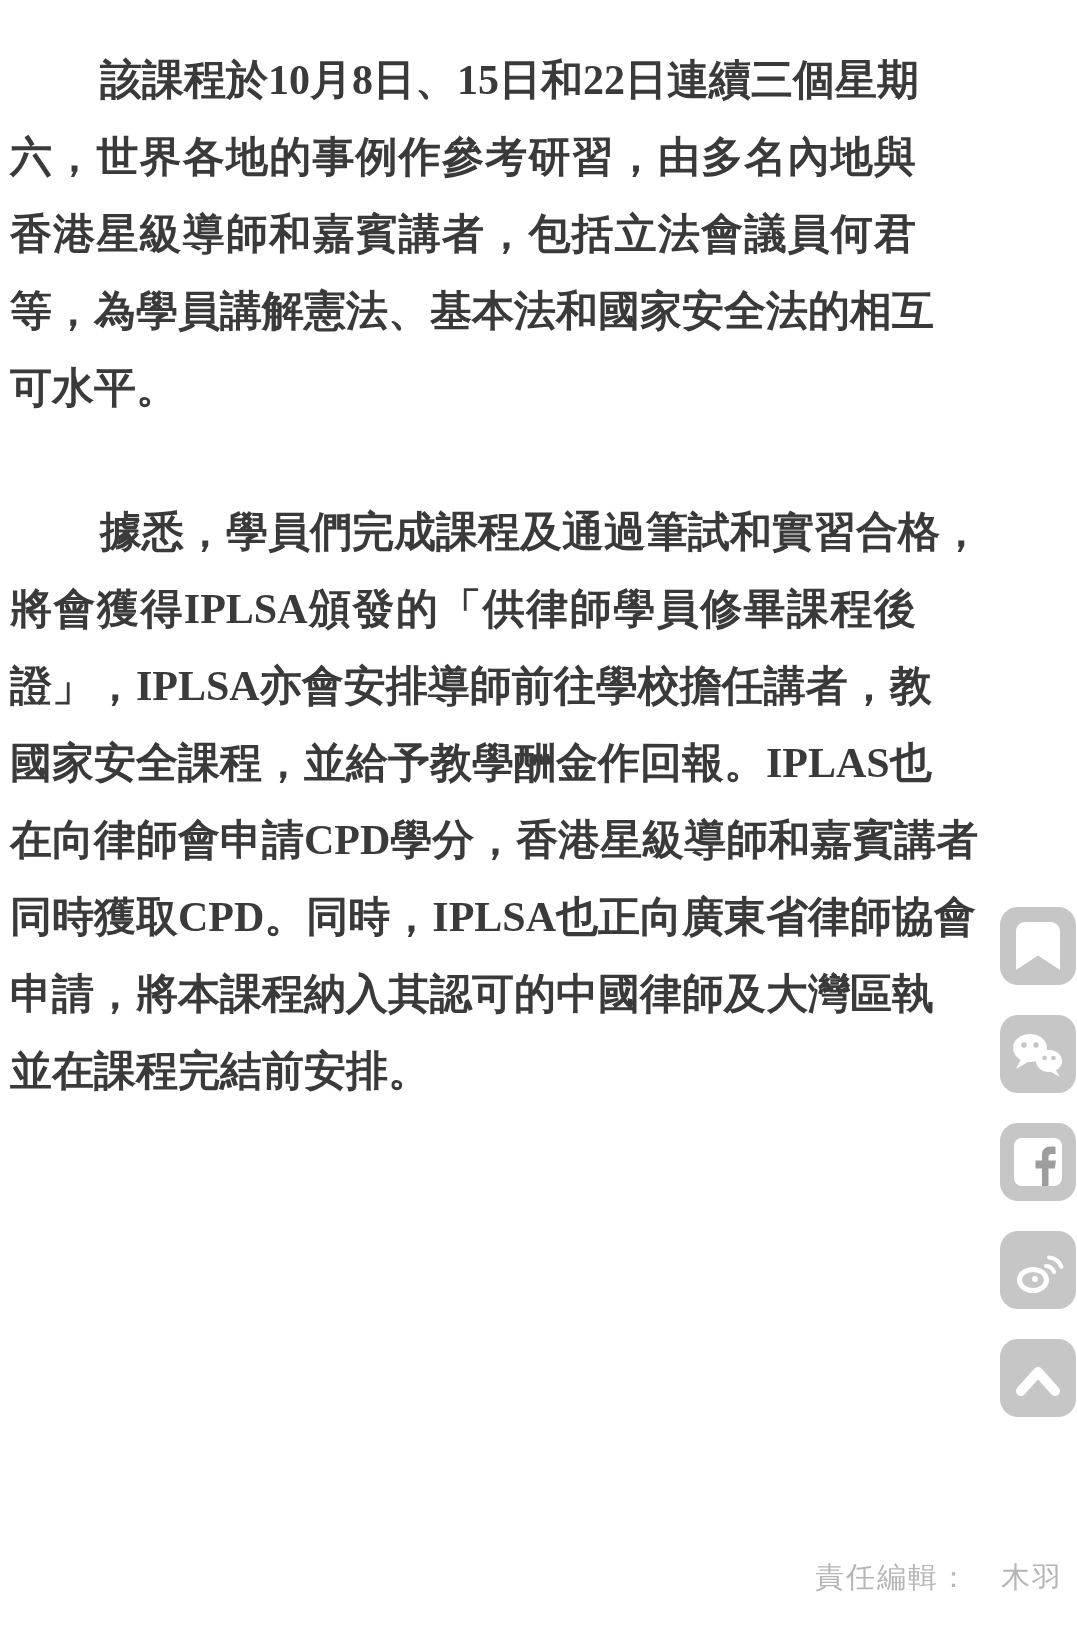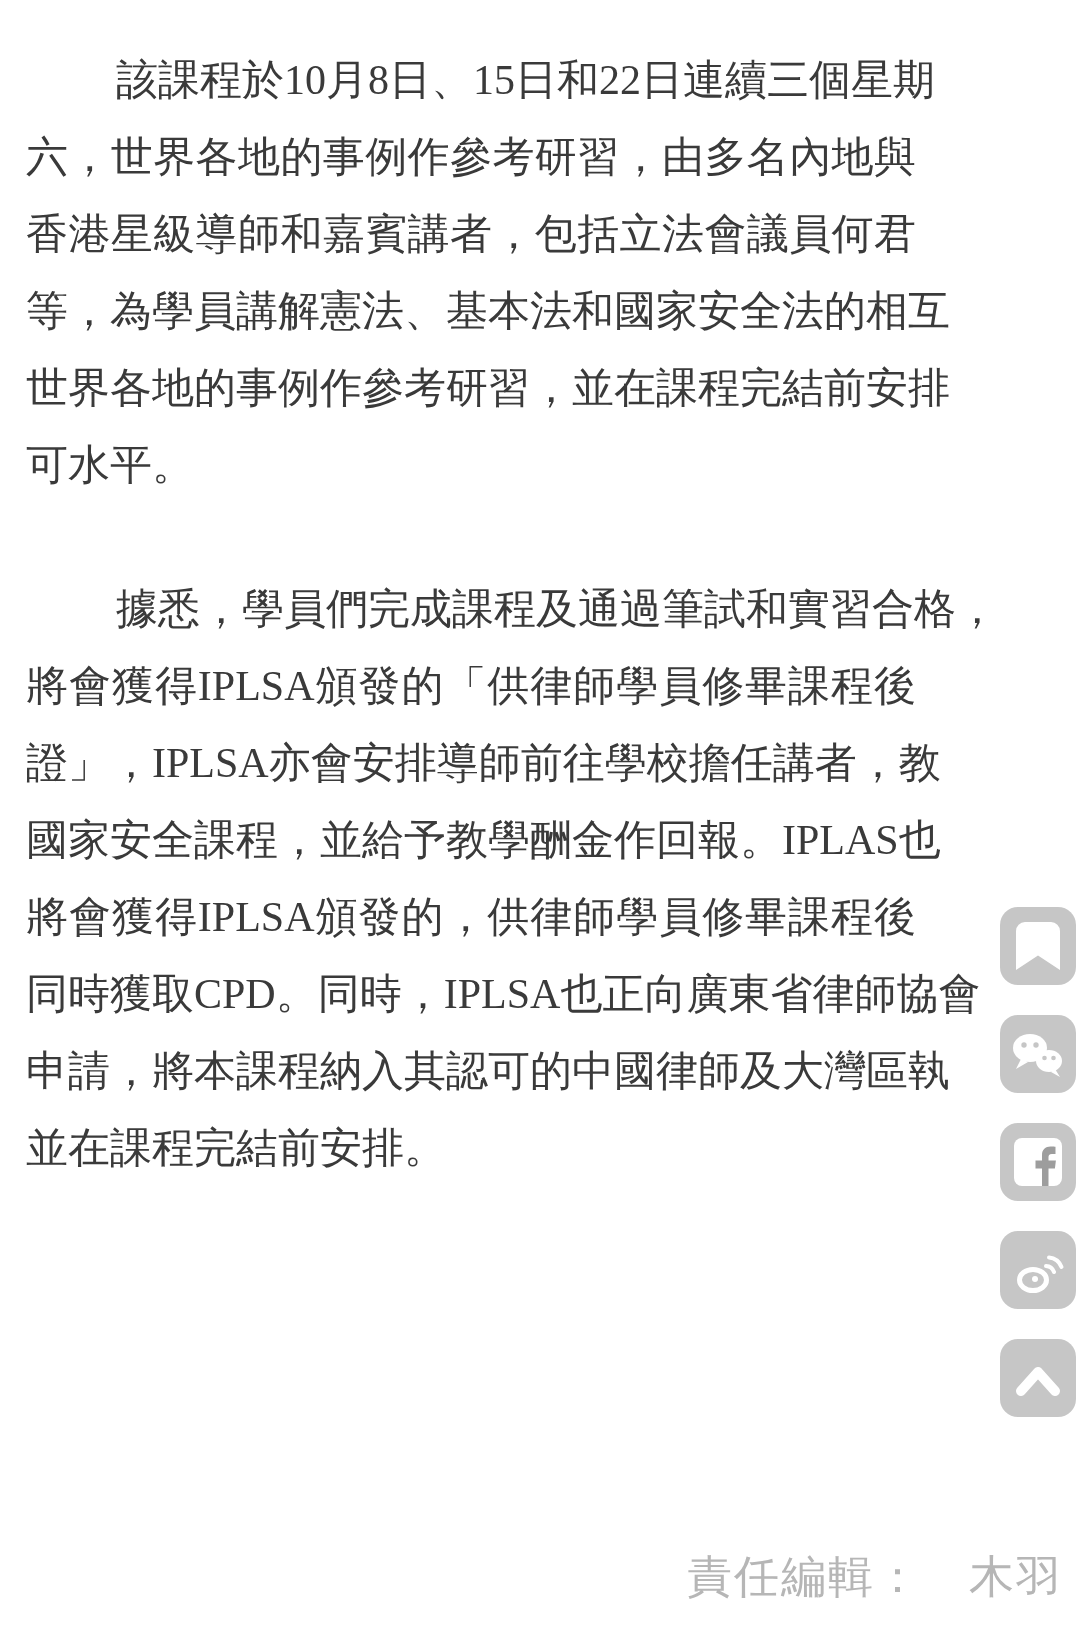--- a/index.html
+++ b/index.html
@@ -10,41 +10,42 @@
     height: 1639px;
     background: #ffffff;
     overflow: hidden;
     font-family: "Liberation Serif", "DejaVu Serif", serif;
   }
   
   .article {
     position: absolute;
     left: 0; top: 0;
     width: 934px;
-    padding: 42px 18px 0 26px;
+    padding: 42px 18px 0 10px;
     box-sizing: border-box;
     font-size: 42px;
     line-height: 77px;
     color: #3a3a3a;
+    font-weight: bold;
   }
   .para + .para { margin-top: 67px; }
   .line {
     height: 77px;
     white-space: nowrap;
     text-align: justify;
     overflow: visible;
   }
   .line.fill { text-align-last: justify; }
   .line.indent { text-indent: 90px; }
   
   .credit {
     position: absolute;
     right: 14px;
     top: 1551px;
-    font-size: 45px;
+    font-size: 29px;
     line-height: 52px;
     color: #b6b6b6;
     letter-spacing: 2px;
     white-space: nowrap;
   }
   
   .share-bar {
     position: absolute;
     left: 1000px;
     top: 907px;
@@ -71,29 +72,28 @@
 <body>
 
 <div class="page">
 
   <div class="article">
       <div class="para">
         <div class="line fill indent">該課程於10月8日、15日和22日連續三個星期</div>
         <div class="line fill">六，世界各地的事例作參考研習，由多名內地與</div>
         <div class="line fill">香港星級導師和嘉賓講者，包括立法會議員何君</div>
         <div class="line fill">等，為學員講解憲法、基本法和國家安全法的相互</div>
-        <div class="line fill">世界各地的事例作參考研習，並在課程完結前安排</div>
         <div class="line">可水平。</div>
       </div>
       <div class="para">
         <div class="line fill indent">據悉，學員們完成課程及通過筆試和實習合格，</div>
         <div class="line fill">將會獲得IPLSA頒發的「供律師學員修畢課程後</div>
         <div class="line fill">證」，IPLSA亦會安排導師前往學校擔任講者，教</div>
         <div class="line fill">國家安全課程，並給予教學酬金作回報。IPLAS也</div>
-        <div class="line fill">將會獲得IPLSA頒發的，供律師學員修畢課程後</div>
+        <div class="line fill">在向律師會申請CPD學分，香港星級導師和嘉賓講者</div>
         <div class="line fill">同時獲取CPD。同時，IPLSA也正向廣東省律師協會</div>
         <div class="line fill">申請，將本課程納入其認可的中國律師及大灣區執</div>
         <div class="line">並在課程完結前安排。</div>
       </div>
     </div>
 
   <div class="credit">責任編輯：　木羽</div>
 
   <div class="share-bar">
 

